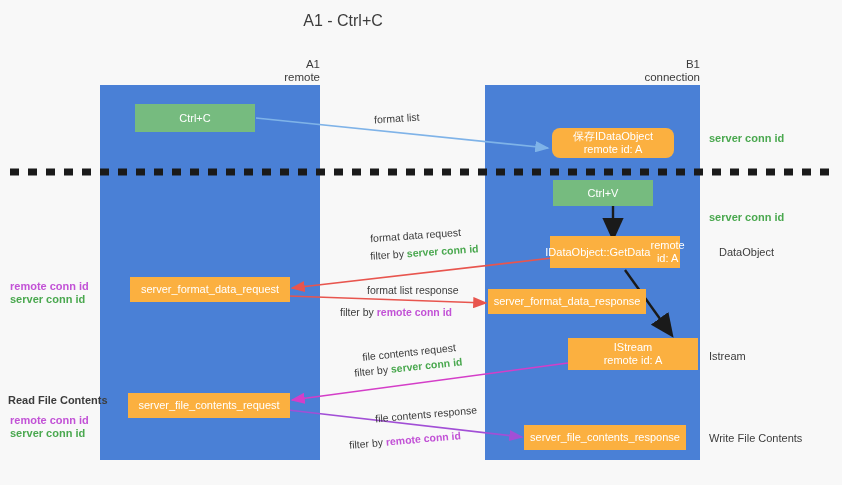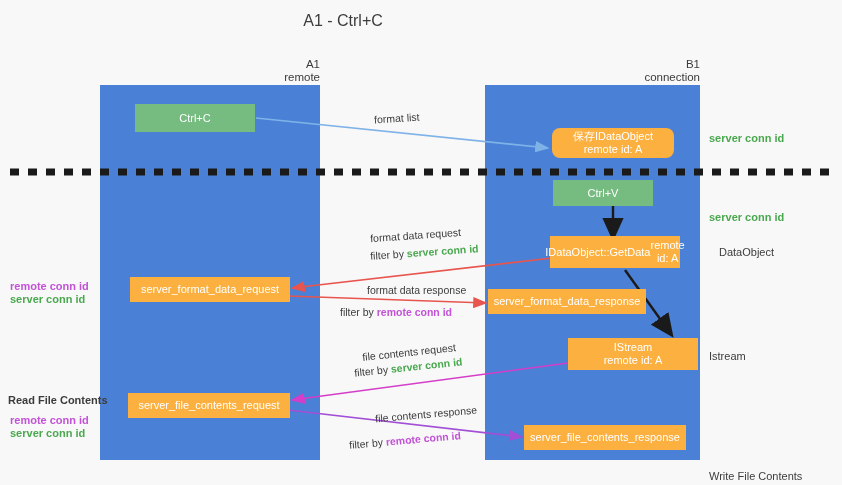--- a/index.html
+++ b/index.html
@@ -150,37 +150,37 @@
   </div>
 
   <div class="sidelabel green-t" style="left:709px;top:131px;">server conn id</div>
 
   <div class="sidelabel green-t" style="left:709px;top:210px;">server conn id</div>
 
   <div class="sidelabel" style="left:709px;top:245px;margin-left:10px;">DataObject</div>
 
   <div class="sidelabel" style="left:709px;top:349px;">Istream</div>
 
-  <div class="sidelabel" style="left:709px;top:431px;margin-top:38px;">Write File Contents</div>
+  <div class="sidelabel" style="left:709px;top:431px;">Write File Contents</div>
 
   <div class="sidelabel purple-t" style="left:10px;top:279px;">remote conn id</div>
   <div class="sidelabel green-t" style="left:10px;top:292px;">server conn id</div>
 
   <div class="sidelabel" style="left:8px;top:393px;font-weight:bold;">Read File Contents</div>
   <div class="sidelabel purple-t" style="left:10px;top:413px;">remote conn id</div>
   <div class="sidelabel green-t" style="left:10px;top:426px;">server conn id</div>
 
   <div class="arrowlabel" style="left:374px;top:111px;transform:rotate(-3.5deg);">format list</div>
 
   <div class="arrowlabel" style="left:370px;top:228px;transform:rotate(-4deg);">format data request</div>
   <div class="arrowlabel" style="left:370px;top:245px;transform:rotate(-4deg);">
     <span>filter by </span><span class="g">server conn id</span>
   </div>
 
-  <div class="arrowlabel" style="left:367px;top:283px;">format data response</div>
+  <div class="arrowlabel" style="left:367px;top:283px;">format list response</div>
   <div class="arrowlabel" style="left:340px;top:305px;">
     <span>filter by </span><span class="p">remote conn id</span>
   </div>
 
   <div class="arrowlabel" style="left:362px;top:345px;transform:rotate(-6deg);">file contents request</div>
   <div class="arrowlabel" style="left:354px;top:360px;transform:rotate(-6deg);">
     <span>filter by </span><span class="g">server conn id</span>
   </div>
 
   <div class="arrowlabel" style="left:375px;top:407px;transform:rotate(-5deg);">file contents response</div>

